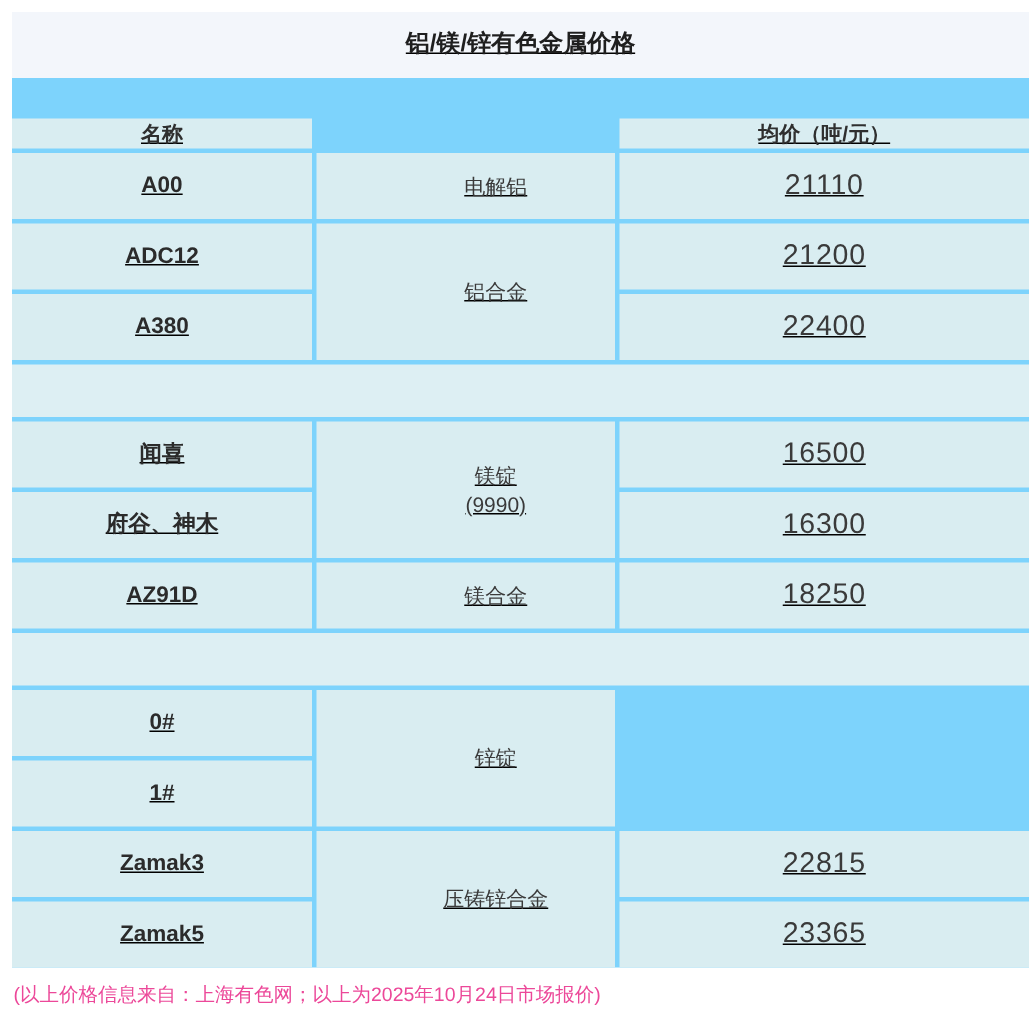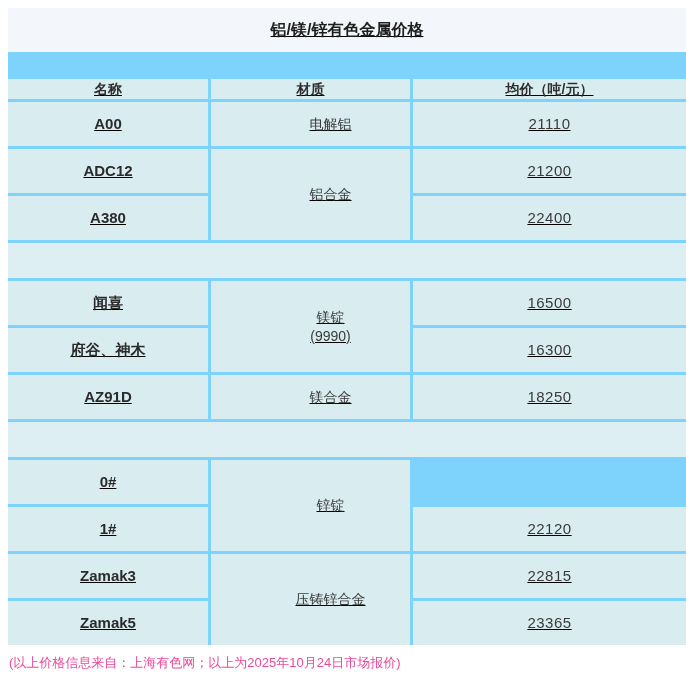--- a/index.html
+++ b/index.html
@@ -54,21 +54,21 @@
     color: #2b2b2b;
   }
   .material-cell {
     font-weight: 400;
     color: #3a3a3a;
     flex-direction: column;
     padding-left: 40px;
   }
   .price-cell {
     font-weight: 400;
-    font-size: 15px;
+    font-size: 19px;
     color: #3a3a3a;
     letter-spacing: 0.5px;
   }
   .spacer-row {
     background: #ddeff3;
   }
   .sp1 { grid-area: 6 / 1 / 7 / 4; }
   .sp2 { grid-area: 10 / 1 / 11 / 4; }
   .footer-note {
     margin-top: 9px;
@@ -80,21 +80,20 @@
 </style>
 </head>
 <body>
 
 <div class="page">
   <div class="grid">
 
     <div class="cell title-cell">铝/镁/锌有色金属价格</div>
 
     <div class="cell head-cell" style="grid-area:2/1">名称</div>
-    <div class="cell head-cell" style="grid-area:2/2">材质</div>
     <div class="cell head-cell" style="grid-area:2/3">均价（吨/元）</div>
 
     <div class="cell name-cell" style="grid-area:3/1">A00</div>
     <div class="cell material-cell" style="grid-area:3/2">电解铝</div>
     <div class="cell price-cell" style="grid-area:3/3">21110</div>
 
     <div class="cell name-cell" style="grid-area:4/1">ADC12</div>
     <div class="cell material-cell" style="grid-area:4/2/6/3">铝合金</div>
     <div class="cell price-cell" style="grid-area:4/3">21200</div>
 
@@ -116,21 +115,20 @@
     <div class="cell name-cell" style="grid-area:9/1">AZ91D</div>
     <div class="cell material-cell" style="grid-area:9/2">镁合金</div>
     <div class="cell price-cell" style="grid-area:9/3">18250</div>
 
     <div class="spacer-row sp2"></div>
 
     <div class="cell name-cell" style="grid-area:11/1">0#</div>
     <div class="cell material-cell" style="grid-area:11/2/13/3">锌锭</div>
 
     <div class="cell name-cell" style="grid-area:12/1">1#</div>
-    <div class="cell price-cell" style="grid-area:12/3">22120</div>
 
     <div class="cell name-cell" style="grid-area:13/1">Zamak3</div>
     <div class="cell material-cell" style="grid-area:13/2/15/3">压铸锌合金</div>
     <div class="cell price-cell" style="grid-area:13/3">22815</div>
 
     <div class="cell name-cell" style="grid-area:14/1">Zamak5</div>
     <div class="cell price-cell" style="grid-area:14/3">23365</div>
 
   </div>
 

